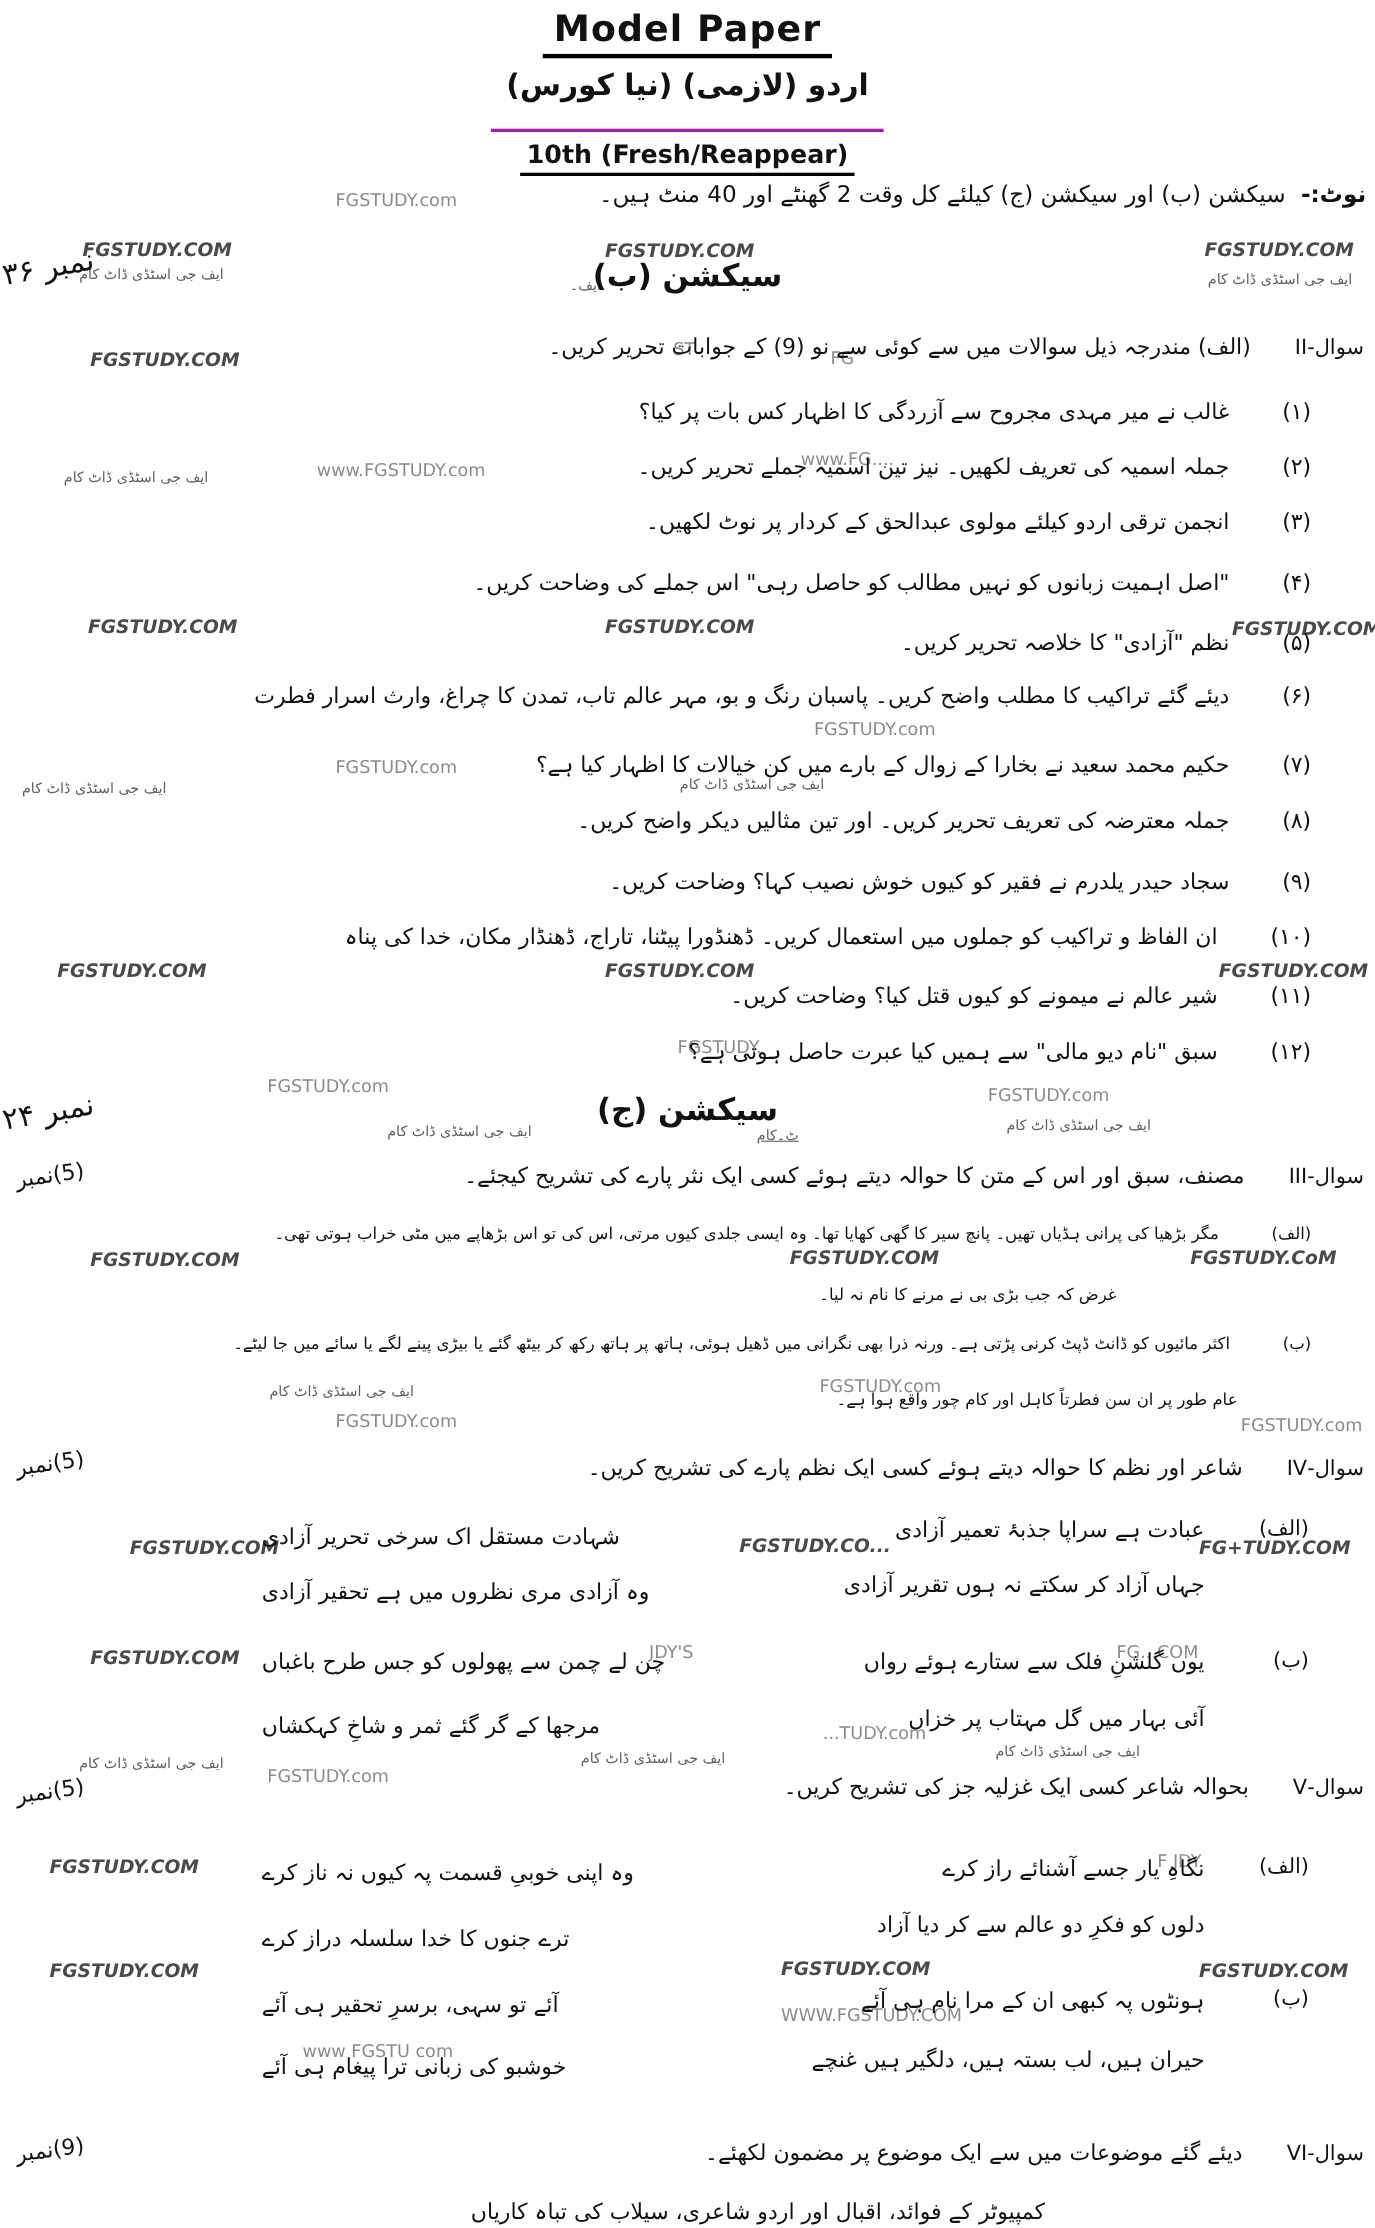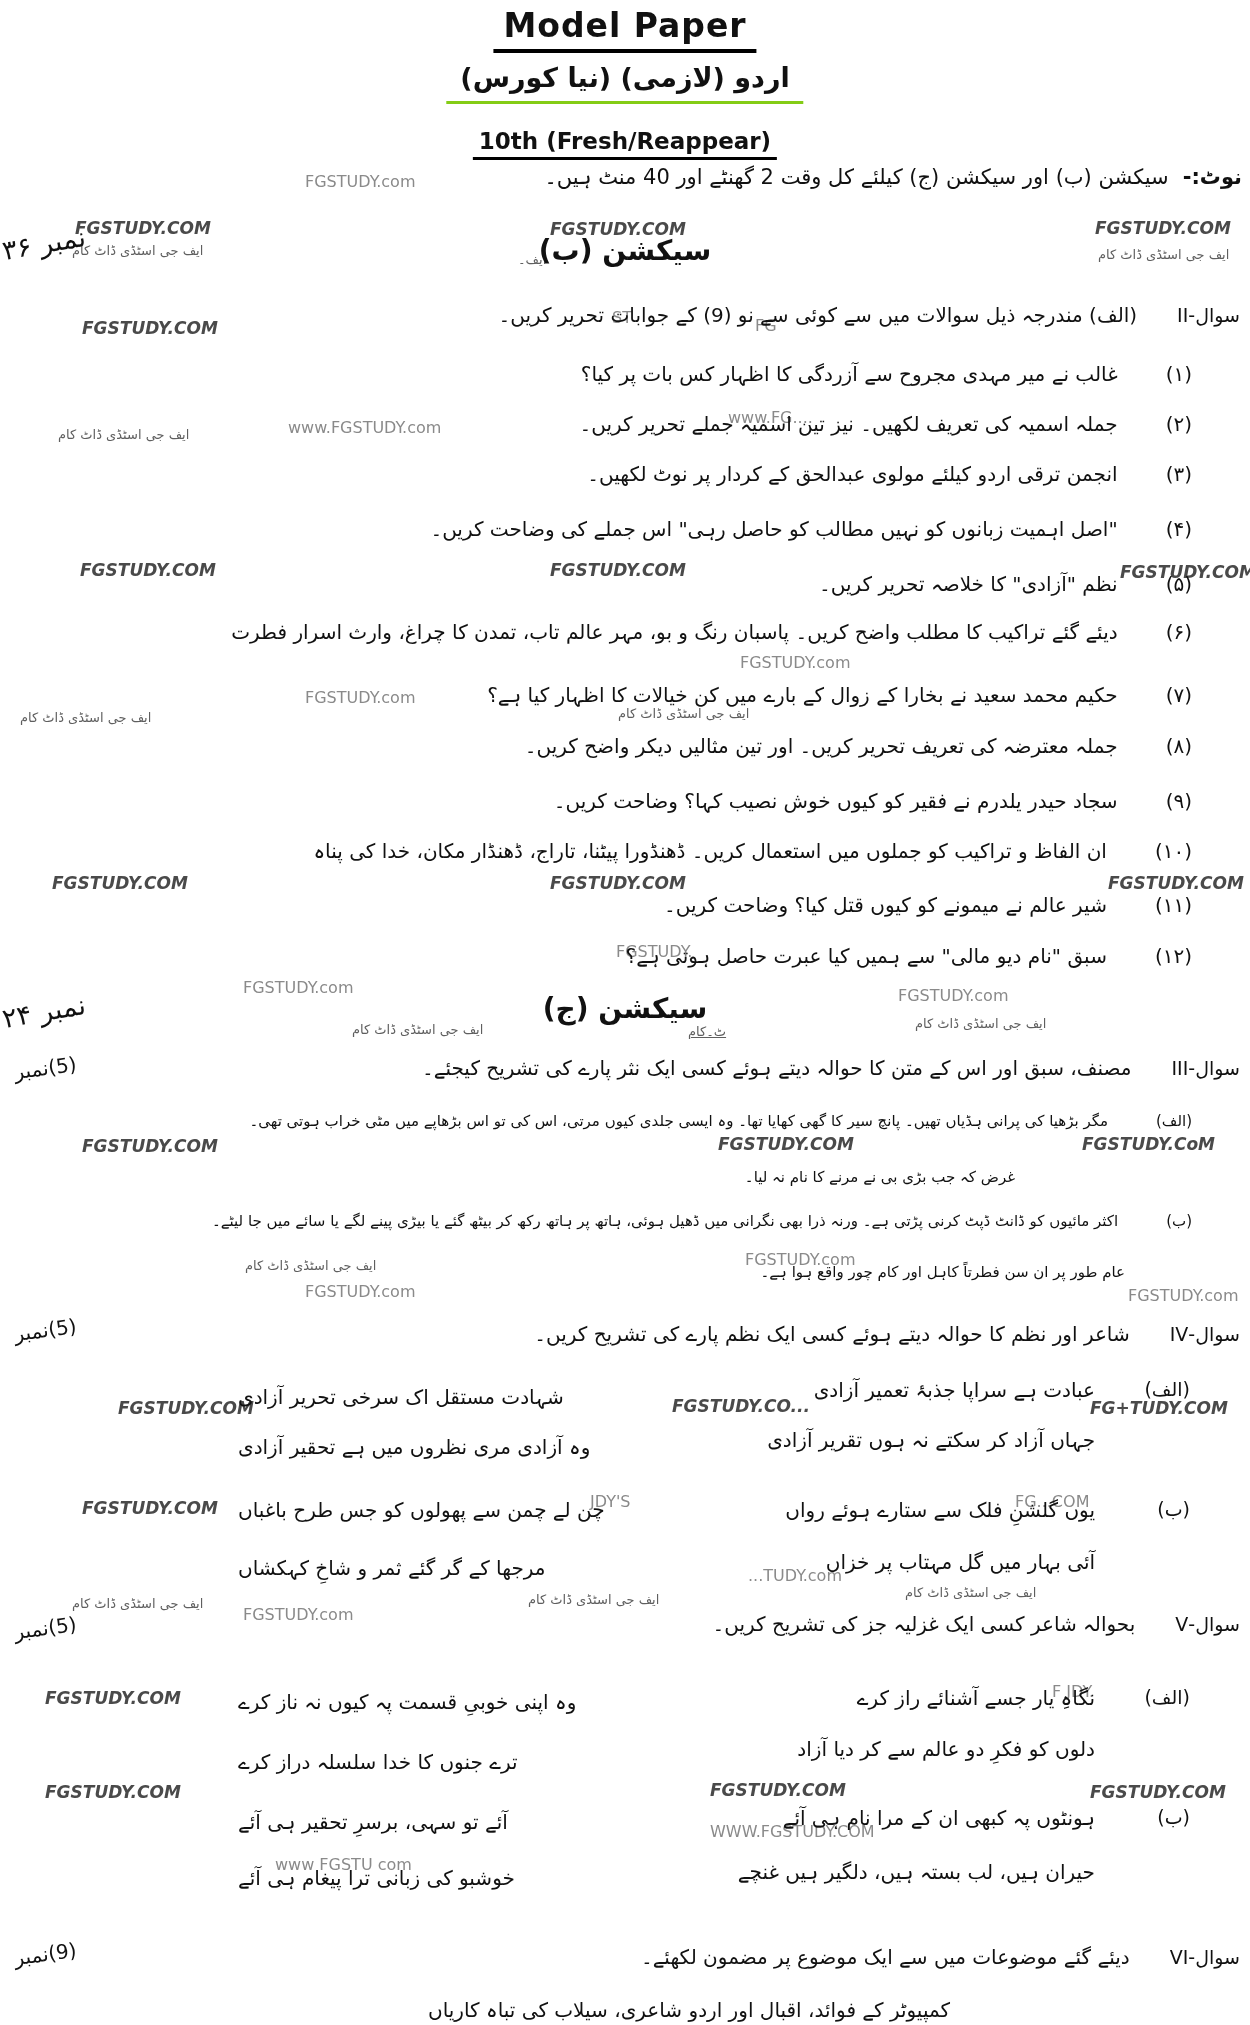--- a/index.html
+++ b/index.html
@@ -7,21 +7,21 @@
     width:1250px;height:2025px;position:relative;background:#ffffff;
     font-family:"DejaVu Sans",sans-serif;color:#111;overflow:hidden;
   }
   .abs{position:absolute;}
   .center{left:50%;transform:translateX(-50%);}
   .rtl{direction:rtl;unicode-bidi:embed;}
   
   .title{top:6px;font-size:33px;font-weight:bold;letter-spacing:1px;
          border-bottom:4px solid #000;padding:0 10px 4px 10px;white-space:nowrap;}
   .subtitle{top:62px;font-size:27px;font-weight:bold;
-         border-bottom:3px solid #84cc16;padding:0 14px 8px 14px;white-space:nowrap;}
+         border-bottom:3px solid #a21caf;padding:0 14px 24px 14px;white-space:nowrap;}
   .grade{top:128px;font-size:23px;font-weight:bold;
          border-bottom:3px solid #000;padding:0 6px 3px 6px;white-space:nowrap;}
   
   .note{top:165px;right:8px;font-size:21px;white-space:nowrap;text-align:right;}
   .note .note-label{font-weight:bold;margin-left:14px;}
   
   .sec-heading{font-size:28px;font-weight:bold;white-space:nowrap;}
   
   .qline{right:10px;direction:rtl;text-align:right;font-size:20px;white-space:nowrap;}
   .qlabel{display:inline-block;margin-left:40px;font-size:19px;}

